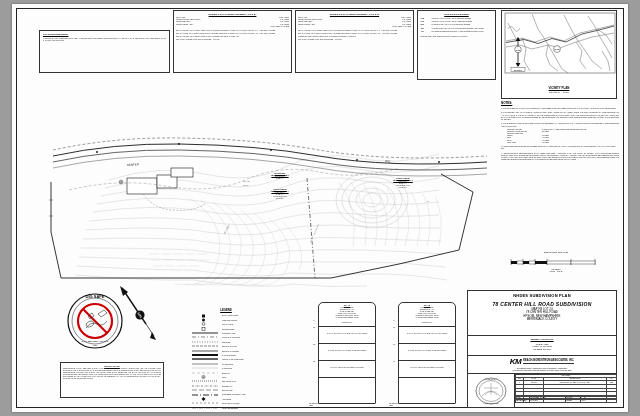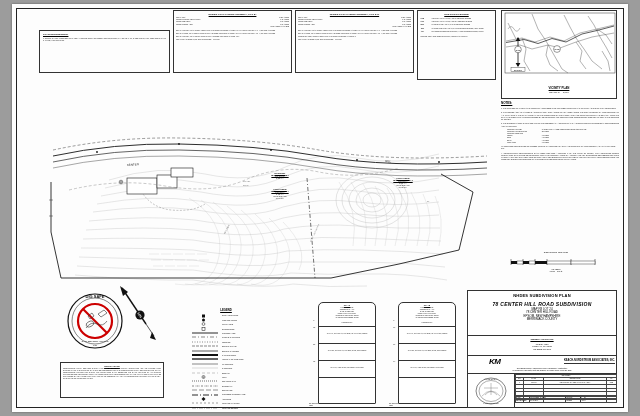--- a/index.html
+++ b/index.html
@@ -666,21 +666,21 @@
     <div class="center b ul" style="font-size:2.2px;">OWNER / APPLICANT:</div>
     <div id="ownerlines" class="center" style="font-size:2px;line-height:2.6px;margin-top:.5px;">
         <div>MC HOME BUYERS LLC</div>
         <div>PO BOX 4088</div>
         <div>WINDHAM, NH 03087</div>
         <div>MC DBRB PG 2143</div>
       </div>
   </div>
 
   <div class="bx bd" style="left:455px;top:352px;width:150px;height:18px;padding:1px;background:#fff;border-top:none;">
-    <div style="display:flex;align-items:center;justify-content:space-between;gap:2px;margin-left:20px;">
+    <div style="display:flex;align-items:center;justify-content:center;gap:2px;">
       <span class="b it" style="font-size:8px;letter-spacing:-.5px;">KM</span>
       <span class="b" style="font-size:2.6px;border-bottom:.5px solid #333;padding-bottom:.5px;">KEACH-NORDSTROM ASSOCIATES, INC.</span>
     </div>
     <div class="center" style="font-size:1.9px;margin-top:.5px;">Civil Engineering   •   Land Surveying   •   Landscape Architecture</div>
     <div class="center" style="font-size:1.7px;">10 Commerce Park North, Suite 3B, Bedford, NH 03110  Phone (603) 627-2881</div>
   </div>
 
   <div class="bx bd" style="left:455px;top:370px;width:48px;height:34px;background:#fff;border-top:none;">
     <svg width="46" height="32" viewBox="0 0 46 32">
       <ellipse cx="23" cy="17" rx="15" ry="13" fill="none" stroke="#333" stroke-width="0.6"></ellipse>

